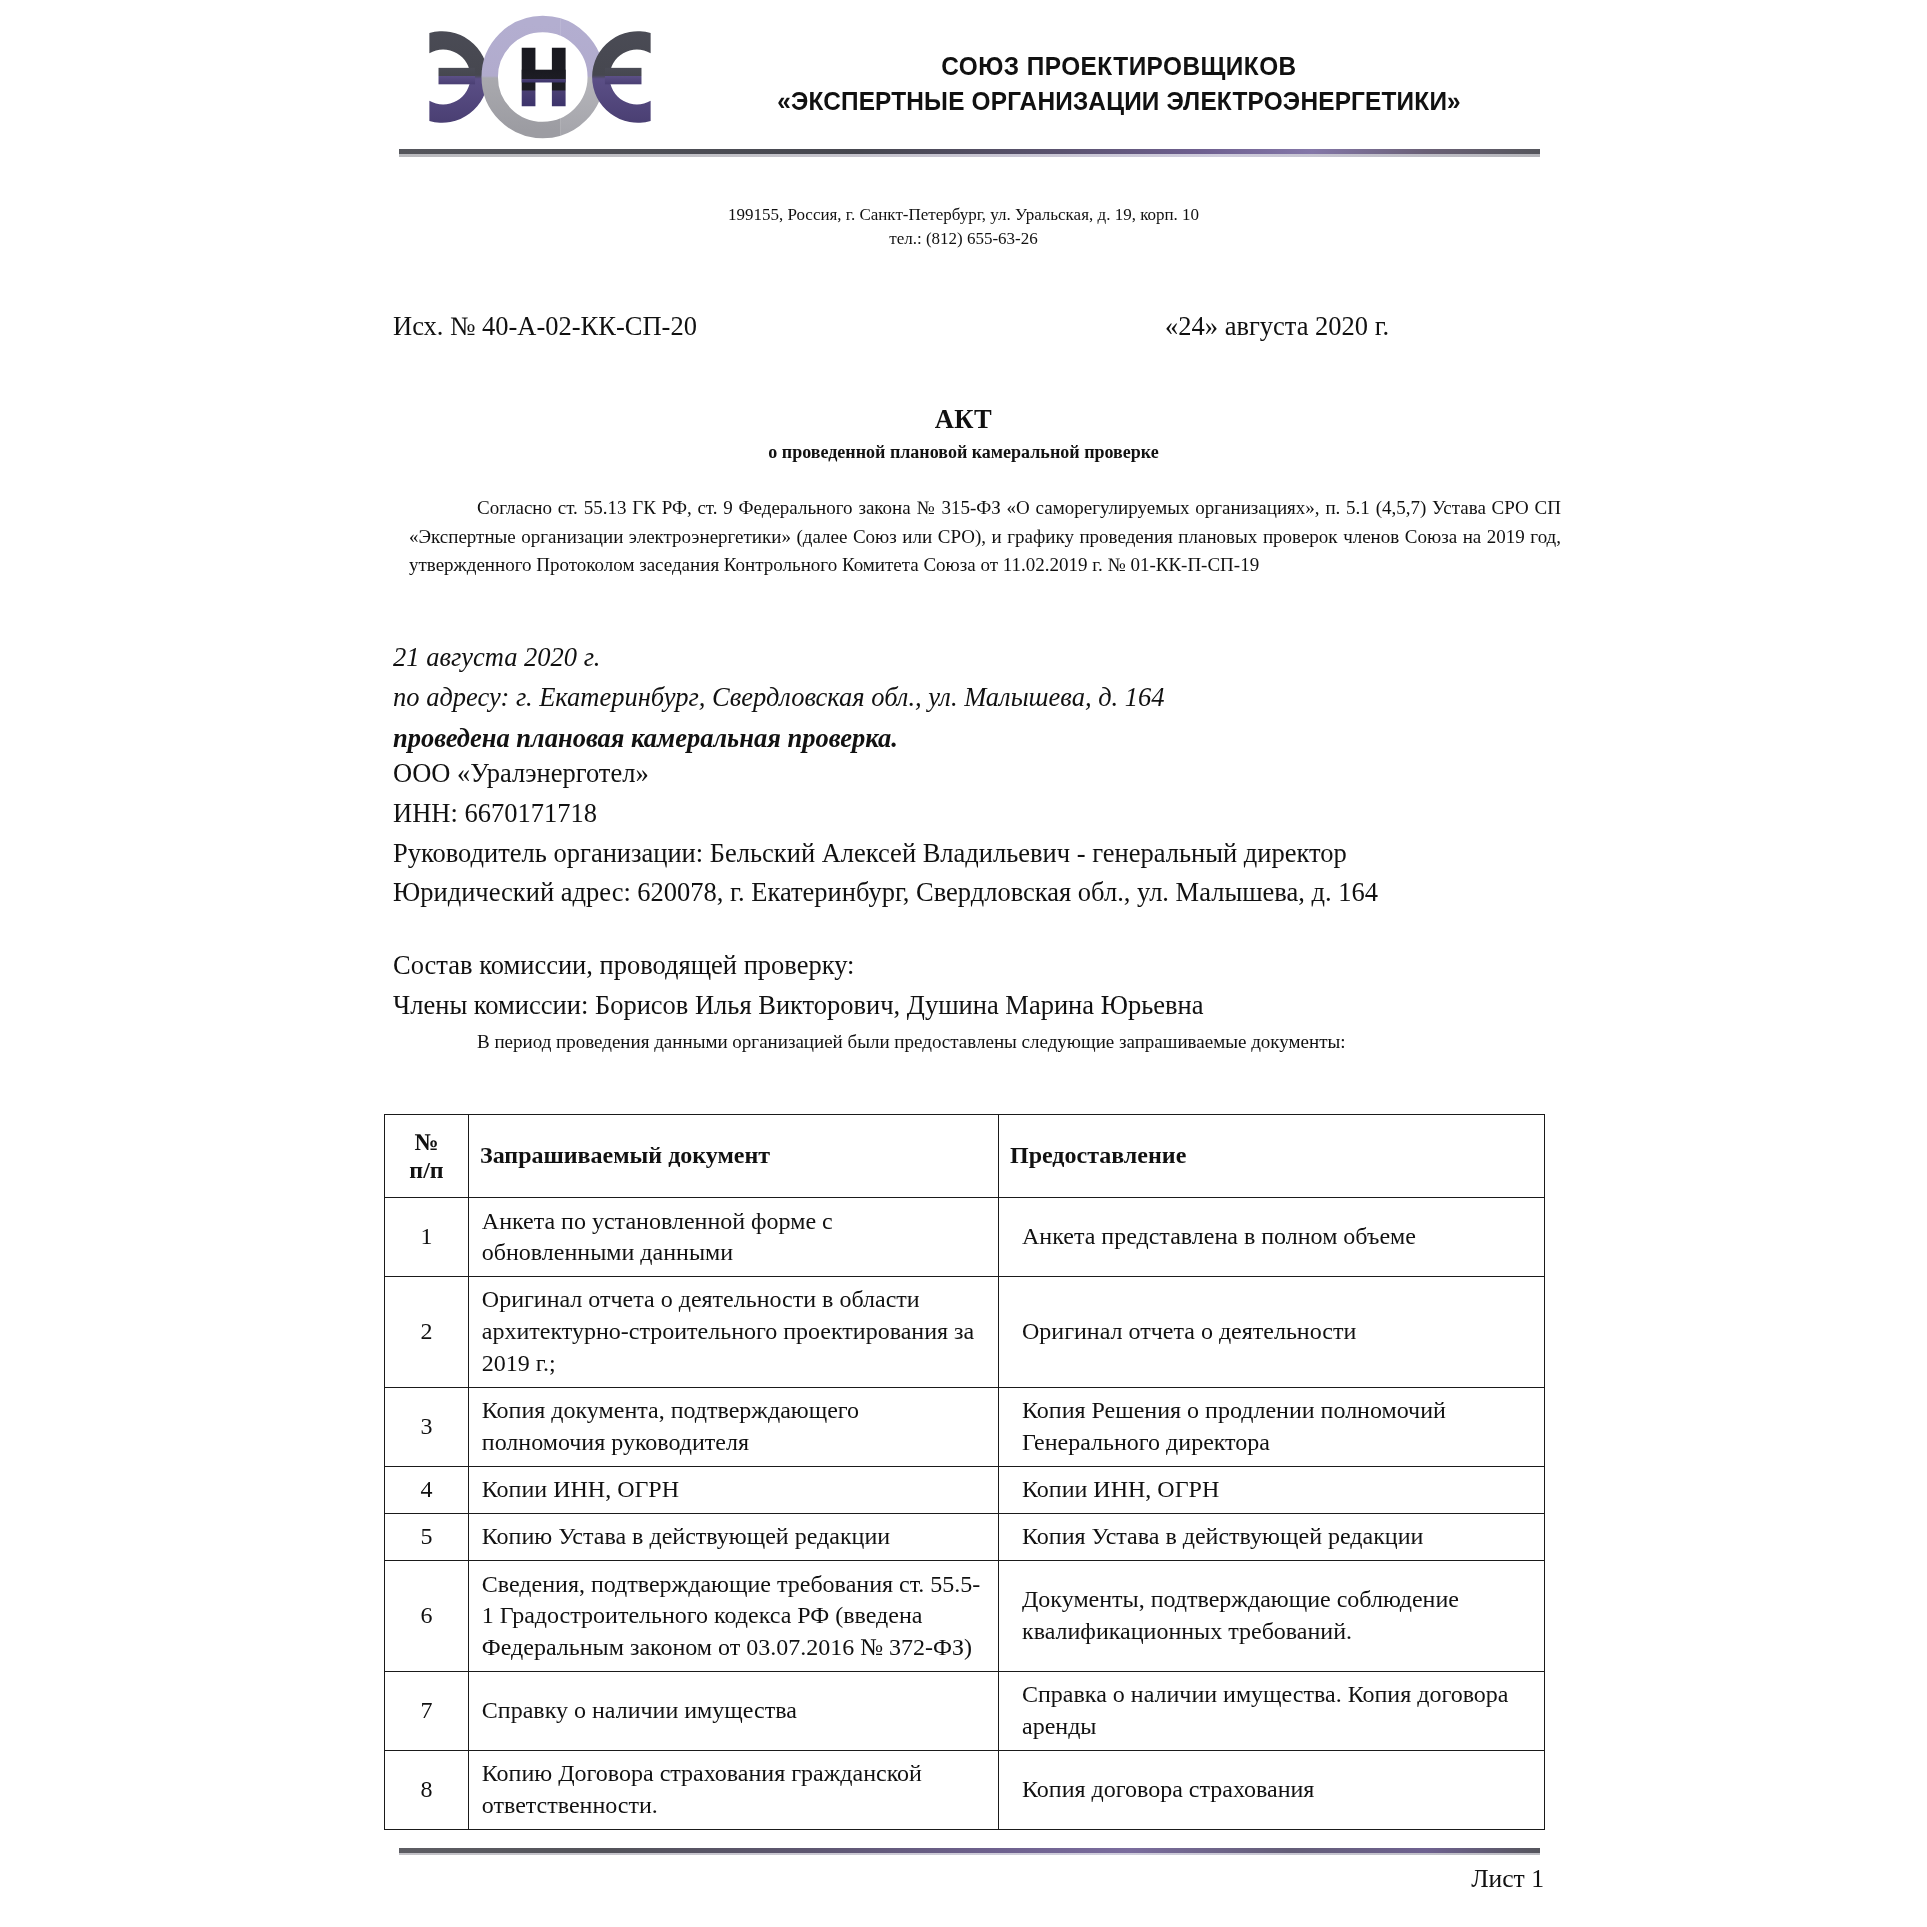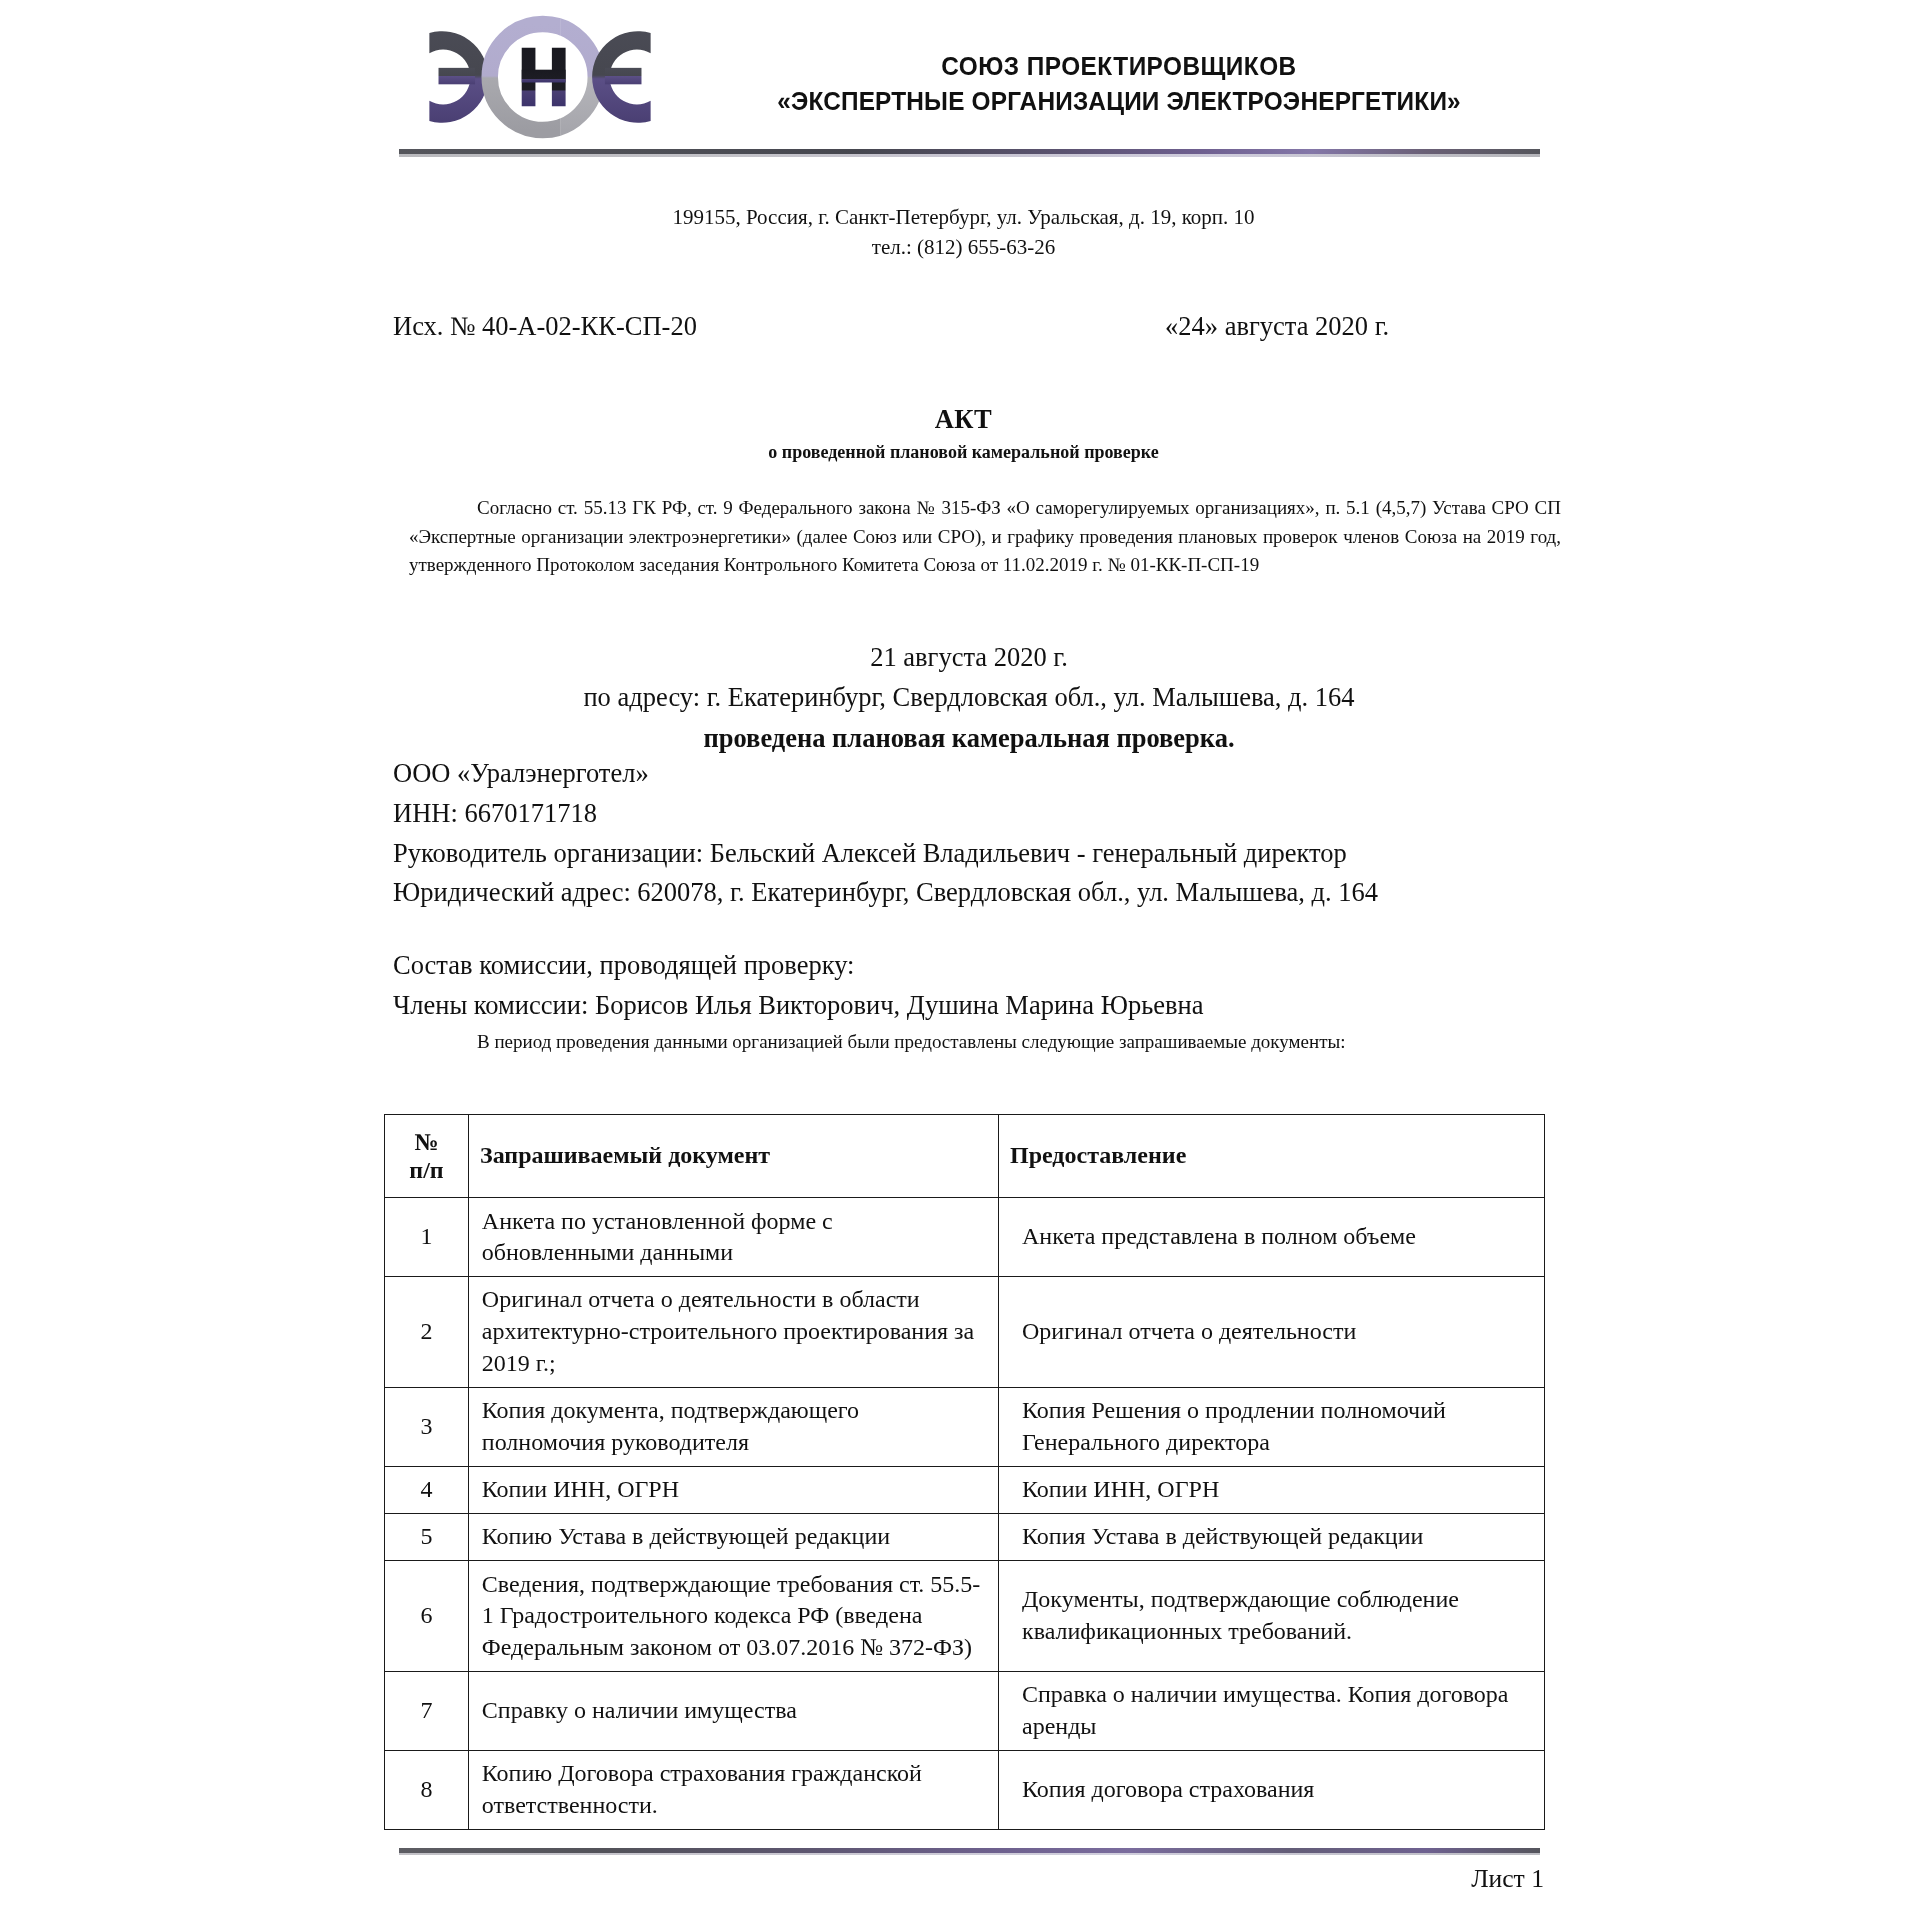--- a/index.html
+++ b/index.html
@@ -92,21 +92,21 @@
       #cfccdc 72%, #c0bfc8 88%, #b4b4b9 100%);
   }
 
   
   .contacts {
     position: absolute;
     left: 0;
     top: 203px;
     width: 1927px;
     text-align: center;
-    font-size: 21px;
+    font-size: 17px;
     line-height: 1.42;
   }
   .contacts div { white-space: nowrap; }
 
   
   .refrow {
     position: absolute;
     left: 393px;
     top: 311px;
     width: 1151px;
@@ -152,23 +152,24 @@
     text-align: justify;
     text-align-last: left;
     margin-left: 16px;
   }
   .para.indent { text-indent: 68px; }
 
   .centerblock {
     position: absolute;
     left: 393px;
     width: 1152px;
-    text-align: center;
+    text-align: left;
     font-size: 26.5px;
     line-height: 1.52;
+    font-style: italic;
   }
   .centerblock .bold { font-weight: bold; }
 
   .listblock {
     position: absolute;
     left: 393px;
     width: 1188px;
     font-size: 26.5px;
     line-height: 1.50;
   }

